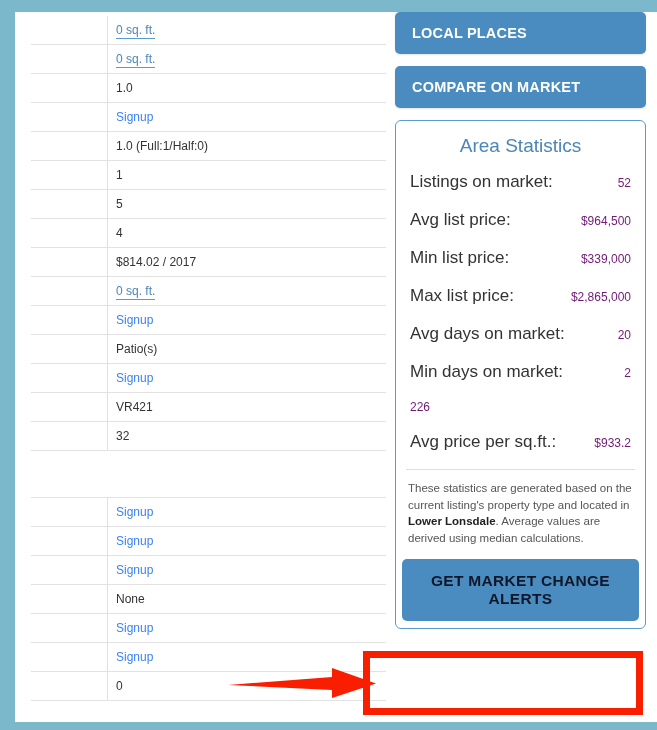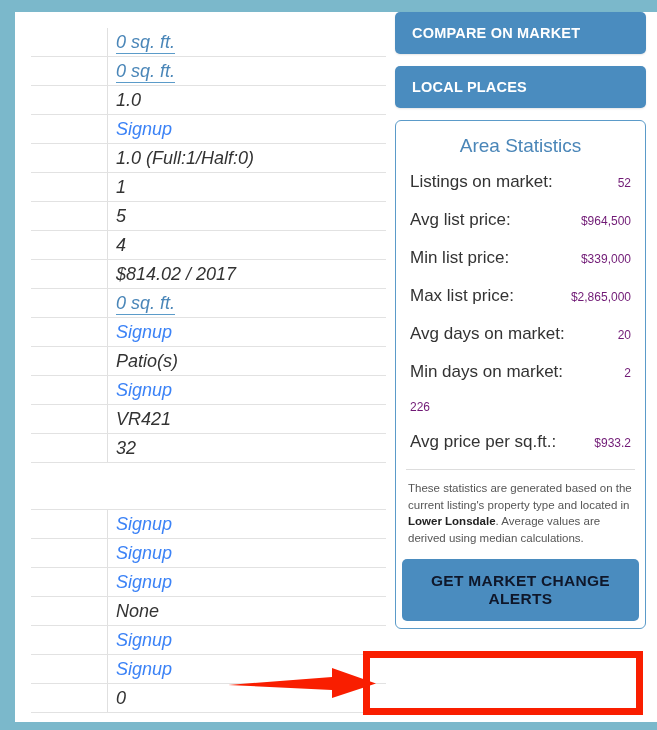--- a/index.html
+++ b/index.html
@@ -29,26 +29,25 @@
     top: 12px;
     width: 642px;
     height: 710px;
     background: #ffffff;
   }
 
   
   #details-table {
     position: absolute;
     left: 16px;
-    top: 16px;
+    top: 4px;
     width: 355px;
     border-collapse: collapse;
     table-layout: fixed;
-    font-size: 18px;
-    font-style: italic;
+    font-size: 12px;
   }
   #details-table td {
     height: 28px;
     padding: 0 0 0 8px;
     border-bottom: 1px solid #e2e2e2;
     color: #333333;
     vertical-align: middle;
     white-space: nowrap;
     overflow: hidden;
   }
@@ -283,23 +282,23 @@
           </tr>
           <tr>
             <td class="label-col">&nbsp;</td>
             <td><span>0</span></td>
           </tr>
         </tbody>
     </table>
 
     <div id="sidebar">
 
+      <button class="side-btn">LOCAL PLACES</button>
+
       <button class="side-btn">COMPARE ON MARKET</button>
-
-      <button class="side-btn">LOCAL PLACES</button>
 
       <div id="area-stats-card">
 
         <div id="area-stats-title">Area Statistics</div>
 
         <div id="stats-list">
             <div class="stat-row">
               <span class="stat-label">Listings on market:</span>
               <span class="stat-value">52</span>
             </div>

